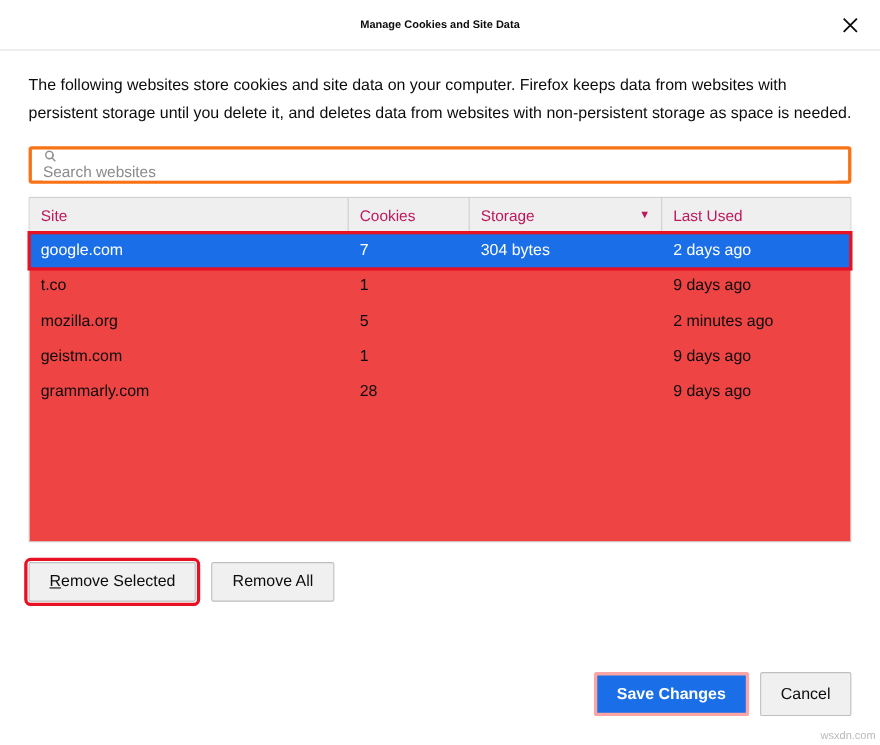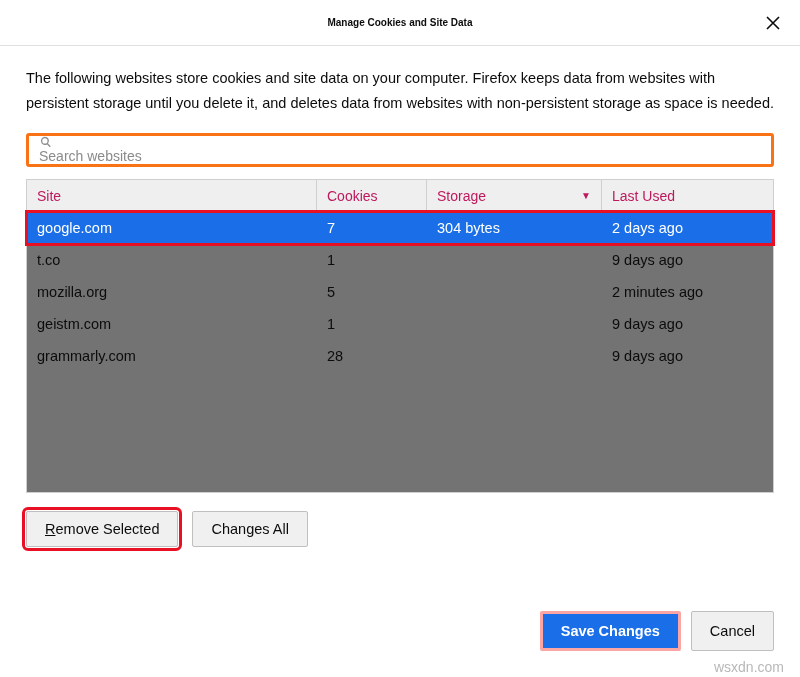--- a/index.html
+++ b/index.html
@@ -81,21 +81,21 @@
       display: flex;
       align-items: center;
       cursor: pointer;
     }
     .th:last-child { border-right: none; }
     .th .sort { margin-left: auto; font-size: 10px; }
     .col-site { width: 290px; }
     .col-cookies { width: 110px; }
     .col-storage { width: 175px; }
     .col-last { flex: 1; }
-    .tbody { min-height: 280px; background: #737373; }
+    .tbody { min-height: 280px; background: #ef4444; }
     .row {
       display: flex;
       height: 32px;
       align-items: center;
       cursor: pointer;
     }
     .row .cell { padding: 0 10px; font-size: 14.5px; }
     .row.selected { background: #1a6fe8; color: #fff; }
     .row.selected-hl { outline: 3px solid #e81123; outline-offset: -1px; }
     .actions-row {
@@ -122,23 +122,23 @@
     }
     .btn-primary {
       background: #1a6fe8;
       color: #fff;
       border: 3px solid #fca5a5;
       font-weight: 600;
     }
     .underline-accel { text-decoration: underline; text-decoration-thickness: 1px; }
     .watermark {
       position: absolute;
-      right: 16px;
+      right: 4px;
       bottom: 2px;
-      font-size: 14px;
+      font-size: 10px;
       color: #b8b8b8;
     }
   </style>
 </head>
 <body>
 
 <div class="header">
   <span class="header-title">Manage Cookies and Site Data</span>
   <button class="close-btn">
     <svg viewBox="0 0 24 24" width="18" height="18">
@@ -202,21 +202,21 @@
         <div class="cell col-site">grammarly.com</div>
         <div class="cell col-cookies">28</div>
         <div class="cell col-storage"></div>
         <div class="cell col-last">9 days ago</div>
       </div>
     </div>
   </div>
 
   <div class="actions-row">
     <button class="btn btn-hl"><span class="underline-accel">R</span><span>emove Selected</span></button>
-    <button class="btn">Changes All</button>
+    <button class="btn">Remove All</button>
   </div>
 </div>
 
 <div class="footer">
   <button class="btn btn-primary">Save Changes</button>
   <button class="btn">Cancel</button>
 </div>
 
 <div class="watermark">wsxdn.com</div>
 

